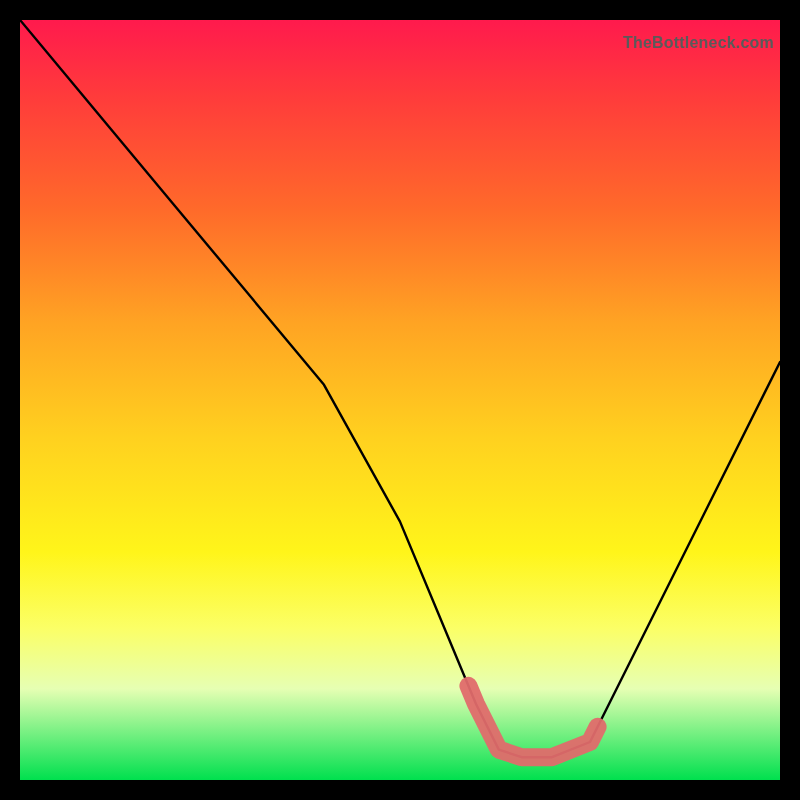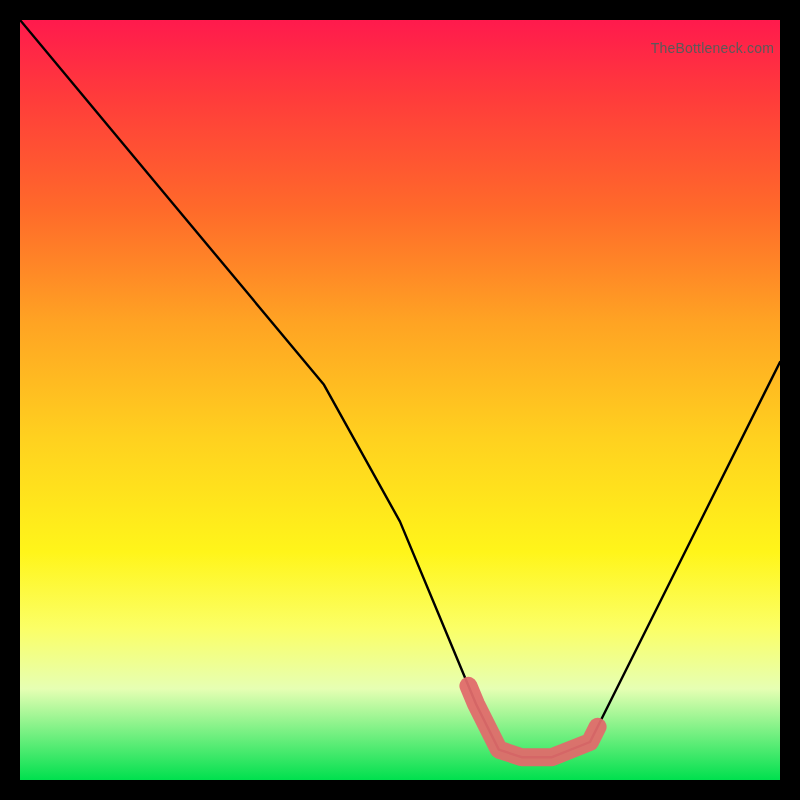--- a/index.html
+++ b/index.html
@@ -29,25 +29,25 @@
       #ff6a2a 25%,
       #ffa423 40%,
       #ffd11f 55%,
       #fff51a 70%,
       #fbff66 80%,
       #e6ffb3 88%,
       #00e04e 100%);
   }
   .watermark {
     position: absolute;
-    top: 20px;
+    top: 14px;
     right: 6px;
     color: #5a5a5a;
-    font-size: 14px;
-    font-weight: 400;
+    font-size: 16px;
+    font-weight: 700;
     letter-spacing: 0.2px;
     user-select: none;
   }
   svg.curve {
     position: absolute;
     left: 0;
     top: 0;
     width: 760px;
     height: 760px;
   }

